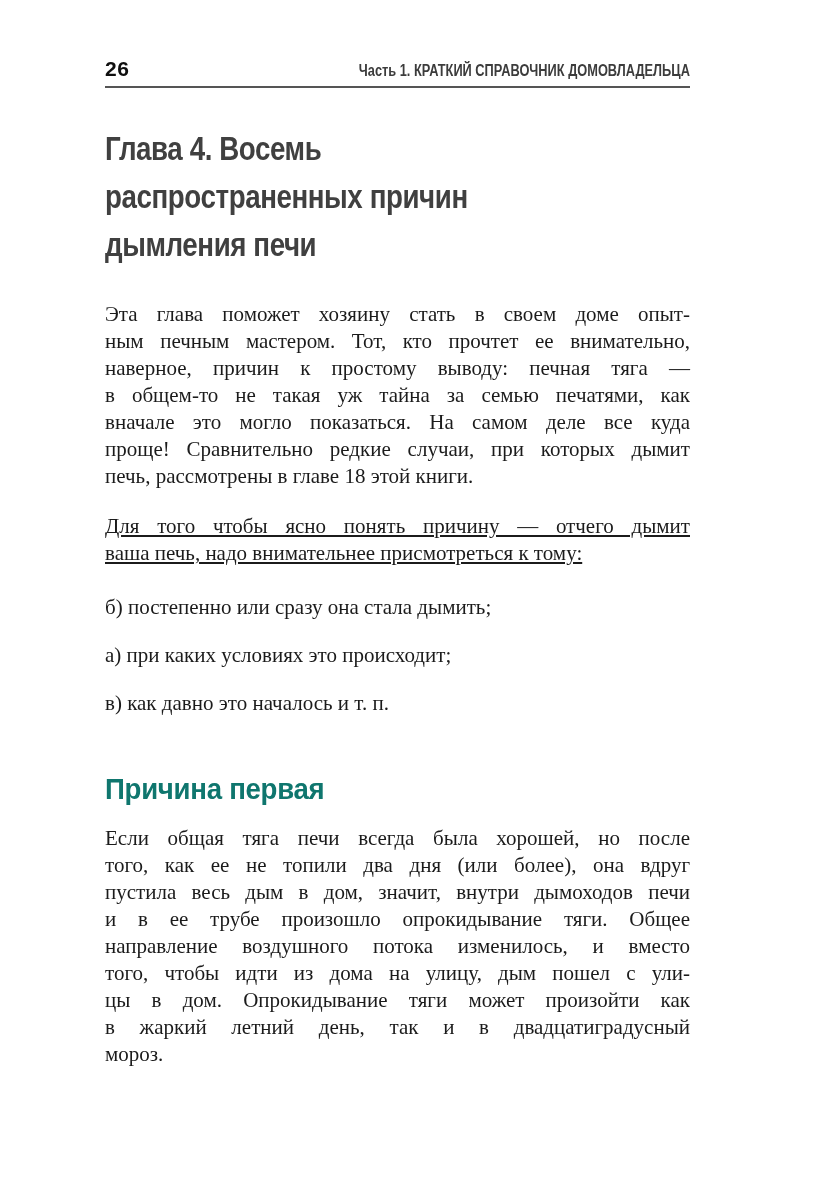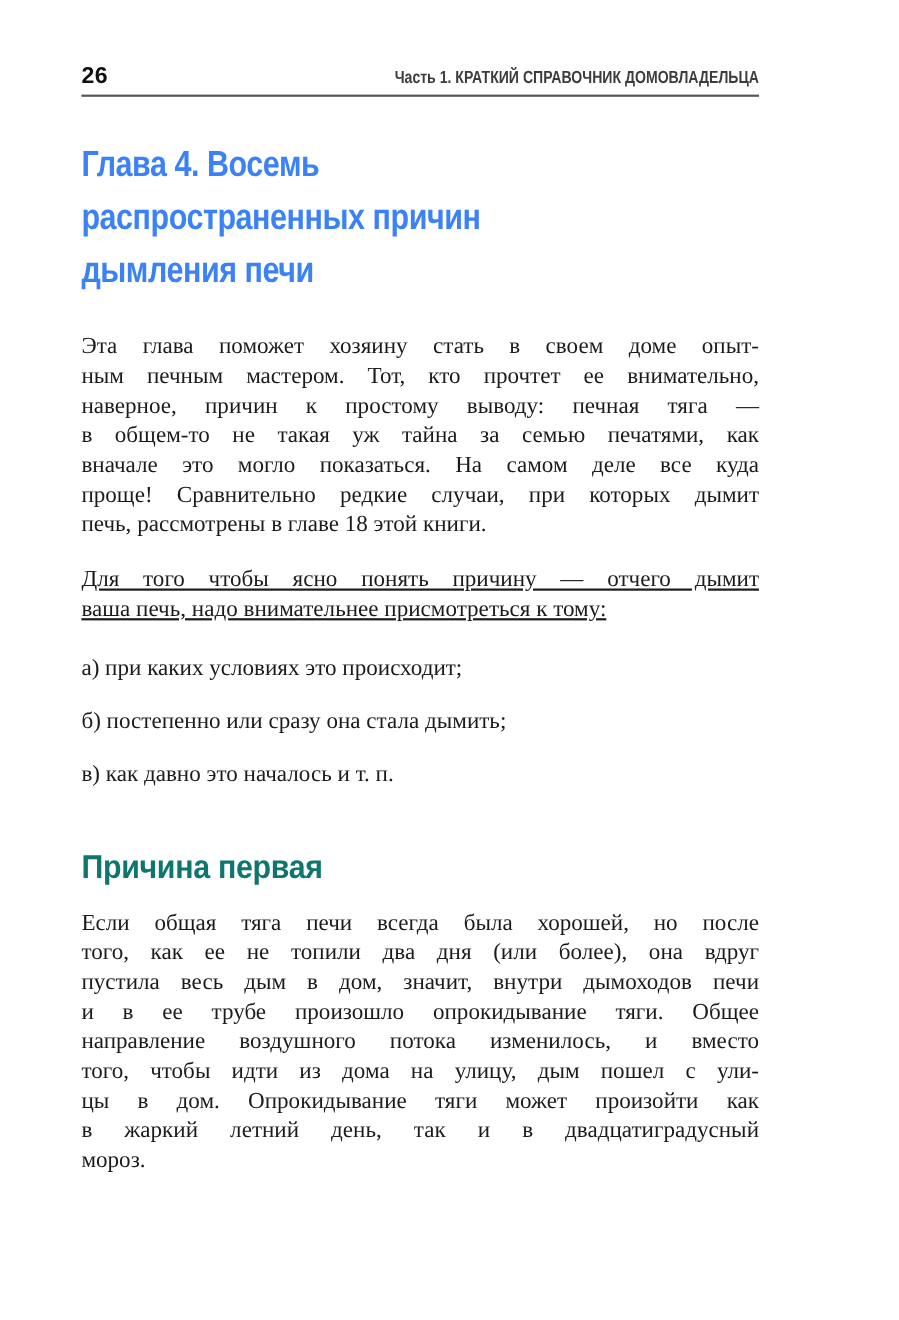--- a/index.html
+++ b/index.html
@@ -6,21 +6,21 @@
   body {
     width: 817px; height: 1200px;
     background: #ffffff;
     font-family: "Liberation Serif", "DejaVu Serif", serif;
     color: #1b1b1b;
     overflow: hidden;
   }
   .page {
     box-sizing: border-box;
     width: 794px; height: 1200px;
-    padding: 57px 104px 0 74px;
+    padding: 57px 104px 0 105px;
   }
   
   .pagehead {
     display: flex;
     justify-content: space-between;
     align-items: baseline;
     font-family: "Liberation Sans", "DejaVu Sans", sans-serif;
     font-weight: 700;
   }
   .pagenum {
@@ -42,21 +42,21 @@
     margin-top: 5px;
   }
   
   .chapter-title {
     margin: 37px 0 0 0;
     padding: 0;
     font-family: "Liberation Sans", "DejaVu Sans", sans-serif;
     font-weight: 700;
     font-size: 33px;
     line-height: 48px;
-    color: #3b82f6;
+    color: #404040;
   }
   .tline {
     transform: scaleX(0.84);
     transform-origin: 0 50%;
     white-space: nowrap;
     letter-spacing: -0.5px;
   }
   
   .para {
     font-size: 21px;
@@ -120,22 +120,22 @@
       <div class="jline">проще! Сравнительно редкие случаи, при которых дымит</div>
       <div class="jline">печь, рассмотрены в главе 18 этой книги.</div>
     </div>
 
   <div class="para p2">
       <div class="jline">Для того чтобы ясно понять причину — отчего дымит</div>
       <div class="jline">ваша печь, надо внимательнее присмотреться к тому:</div>
     </div>
 
   <div class="cond-list">
+      <div class="cond-item">б) постепенно или сразу она стала дымить;</div>
       <div class="cond-item">а) при каких условиях это происходит;</div>
-      <div class="cond-item">б) постепенно или сразу она стала дымить;</div>
       <div class="cond-item">в) как давно это началось и т. п.</div>
     </div>
 
   <h2 class="section-heading">
     <span class="hline">Причина первая</span>
   </h2>
 
   <div class="para section-para">
       <div class="jline">Если общая тяга печи всегда была хорошей, но после</div>
       <div class="jline">того, как ее не топили два дня (или более), она вдруг</div>

